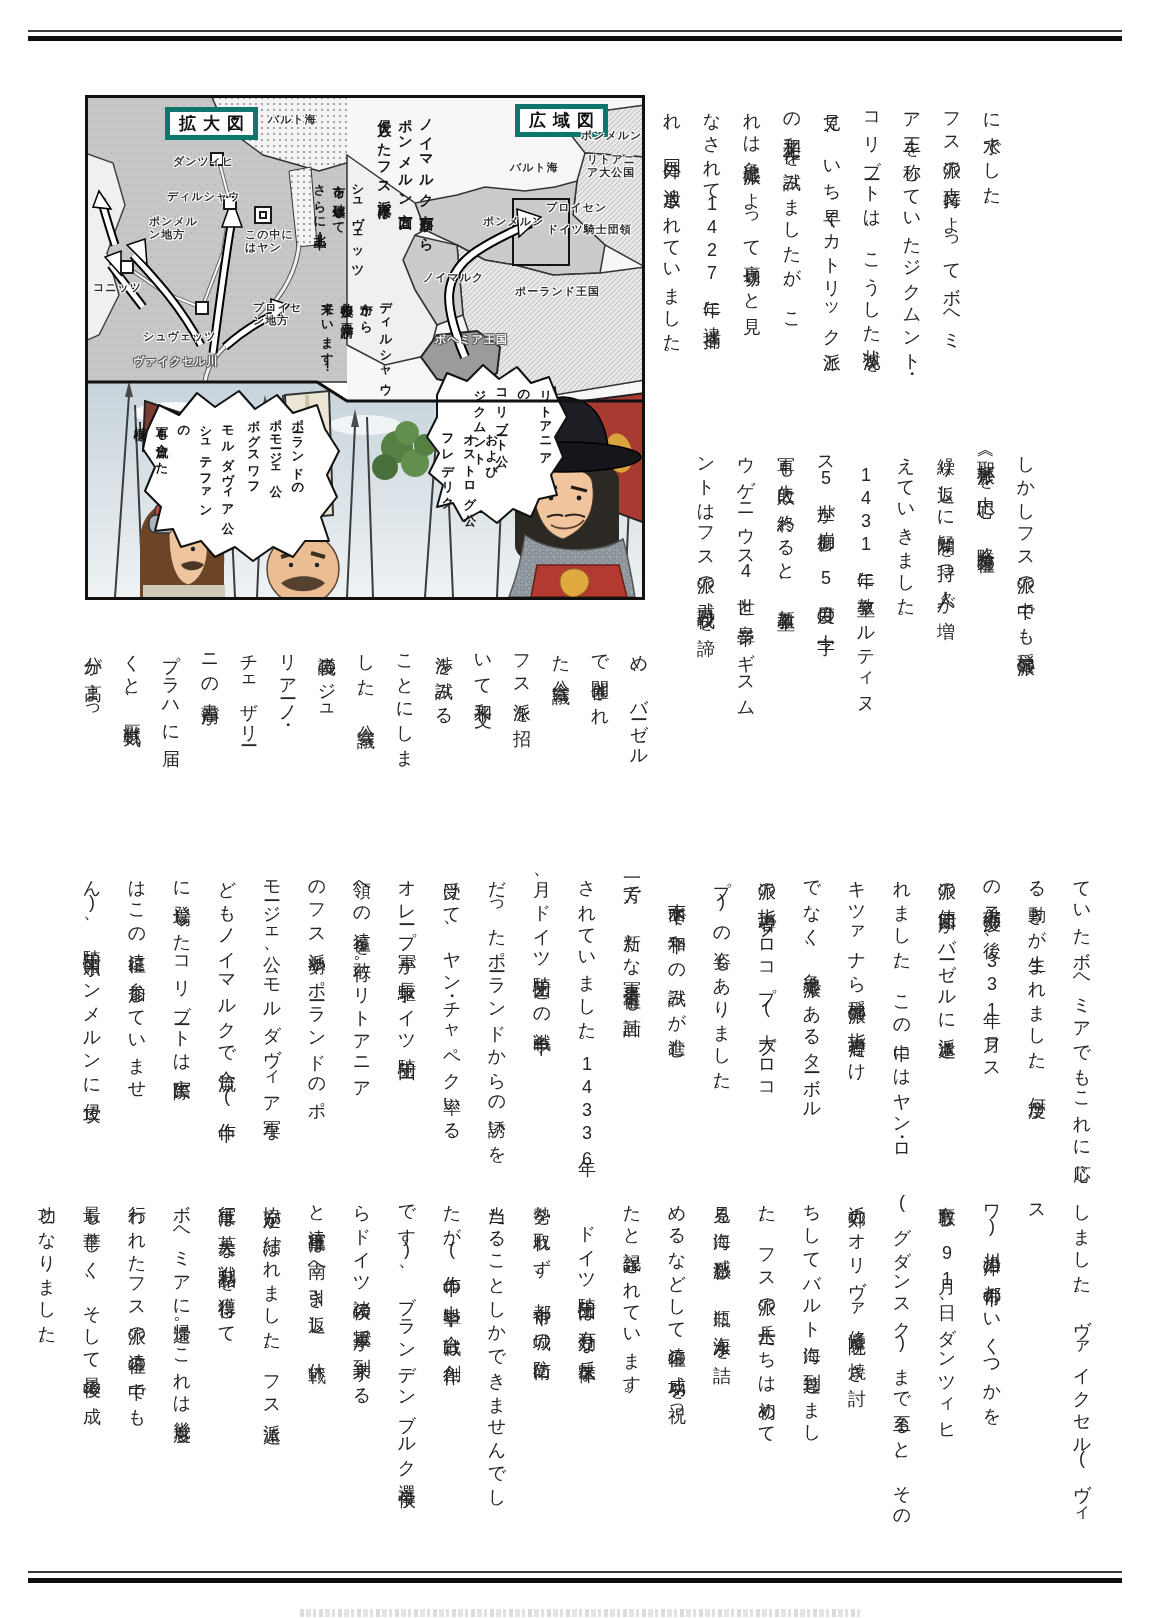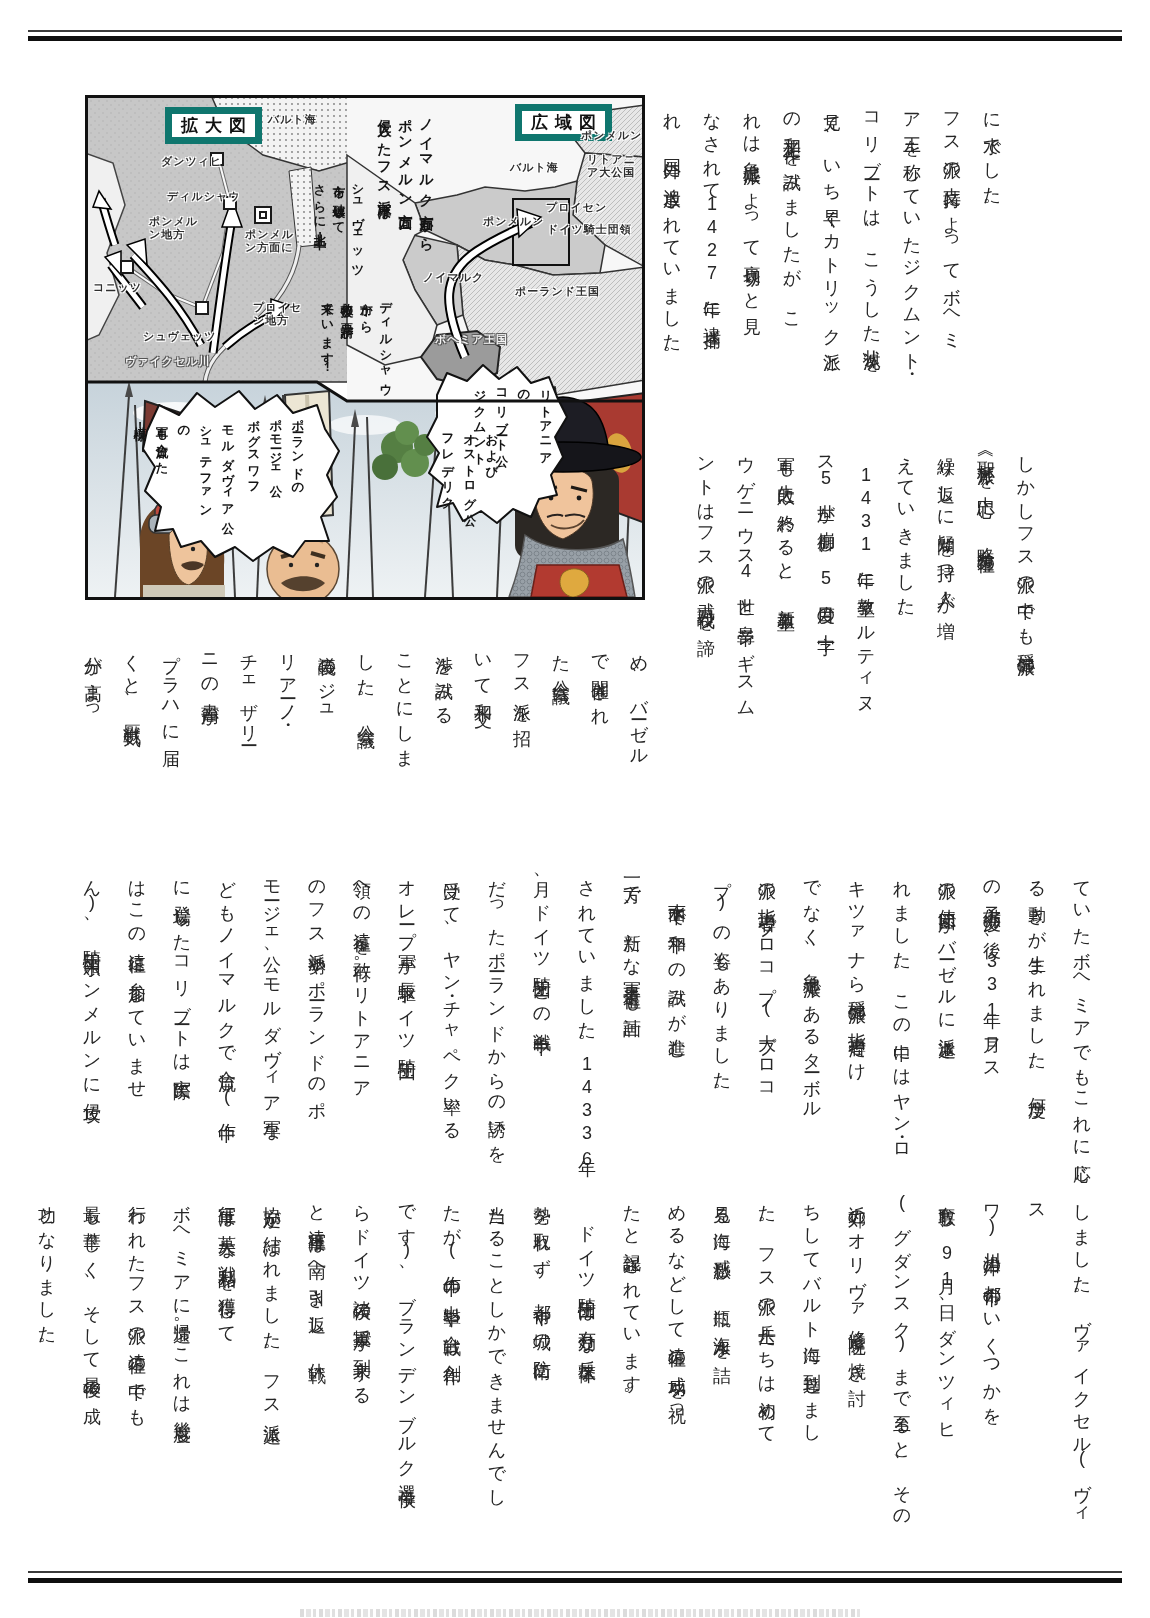--- a/index.html
+++ b/index.html
@@ -12,21 +12,21 @@
   
   .vband{position:absolute;writing-mode:vertical-rl;text-orientation:upright;
          white-space:pre-line;color:#262626;font-size:18px;letter-spacing:3px;
          font-family:"Liberation Sans",sans-serif;}
   .lh40{line-height:40px;} .lh39{line-height:39px;} .lh45{line-height:45px;}
 
   
   .panel{position:absolute;left:85px;top:95px;width:560px;height:505px;background:#fff;}
   .panel svg{position:absolute;left:0;top:0;}
 
-  .map-title{position:absolute;border:7px solid #0f766e;background:#fff;color:#111;
+  .map-title{position:absolute;border:5px solid #0f766e;background:#fff;color:#111;
              font:700 17px "Liberation Sans",sans-serif;letter-spacing:7px;
              padding:3px 2px 3px 9px;line-height:1;}
   .mlabel{position:absolute;font:700 11px "Liberation Sans",sans-serif;color:#2e2e2e;
           letter-spacing:1px;line-height:1.15;
           text-shadow:1px 1px 0 #fff,-1px -1px 0 #fff,1px -1px 0 #fff,-1px 1px 0 #fff,0 0 2px #fff;}
   .mlabel.light{color:#f5f5f5;text-shadow:1px 1px 0 #555,-1px -1px 0 #555,1px -1px 0 #555,-1px 1px 0 #555;}
   .vcap{position:absolute;writing-mode:vertical-rl;text-orientation:upright;
         white-space:pre-line;font-weight:700;color:#141414;
         font-family:"Liberation Sans",sans-serif;}
 
@@ -227,28 +227,28 @@
 
       <path d="M0,287 L232,287 L262,306 L560,306" fill="none" stroke="#111" stroke-width="3"></path>
 
       <rect x="1.5" y="1.5" width="557" height="502" fill="none" stroke="#111" stroke-width="3"></rect>
     </svg>
 
     <div class="map-title" style="left:80px;top:12px;">拡大図</div>
     <div class="map-title" style="left:406px;top:9px;margin-left:24px;">広域図</div>
 
     <div class="mlabel" style="left:183px;top:18px;">バルト海</div>
-    <div class="mlabel" style="left:76px;top:60px;">ダンツィヒ</div>
+    <div class="mlabel" style="left:88px;top:60px;">ダンツィヒ</div>
     <div class="mlabel" style="left:82px;top:95px;">ディルシャウ</div>
     <div class="mlabel" style="left:64px;top:120px;width:58px;">ポンメルン地方</div>
-    <div class="mlabel" style="left:160px;top:133px;width:57px;">ポンメルン方面に</div>
+    <div class="mlabel" style="left:160px;top:133px;width:57px;">この中にはヤン</div>
     <div class="mlabel" style="left:8px;top:186px;">コニッツ</div>
     <div class="mlabel" style="left:168px;top:206px;width:58px;">プロイセン地方</div>
     <div class="mlabel" style="left:58px;top:235px;">シュヴェッツ</div>
-    <div class="mlabel light" style="left:40px;top:260px;">ヴァイクセル川</div>
+    <div class="mlabel light" style="left:48px;top:260px;">ヴァイクセル川</div>
 
     <div class="mlabel" style="left:425px;top:66px;">バルト海</div>
     <div class="mlabel" style="left:496px;top:34px;">ポンメルン</div>
     <div class="mlabel" style="left:502px;top:58px;width:56px;">リトアニア大公国</div>
     <div class="mlabel" style="left:461px;top:106px;text-align:right;">プロイセン</div>
     <div class="mlabel" style="left:398px;top:120px;">ポンメルン</div>
     <div class="mlabel" style="left:442px;top:128px;margin-left:20px;">ドイツ騎士団領</div>
     <div class="mlabel" style="left:338px;top:176px;">ノイマルク</div>
     <div class="mlabel" style="left:430px;top:190px;">ポーランド王国</div>
     <div class="mlabel light" style="left:350px;top:238px;">ボヘミア王国</div>

